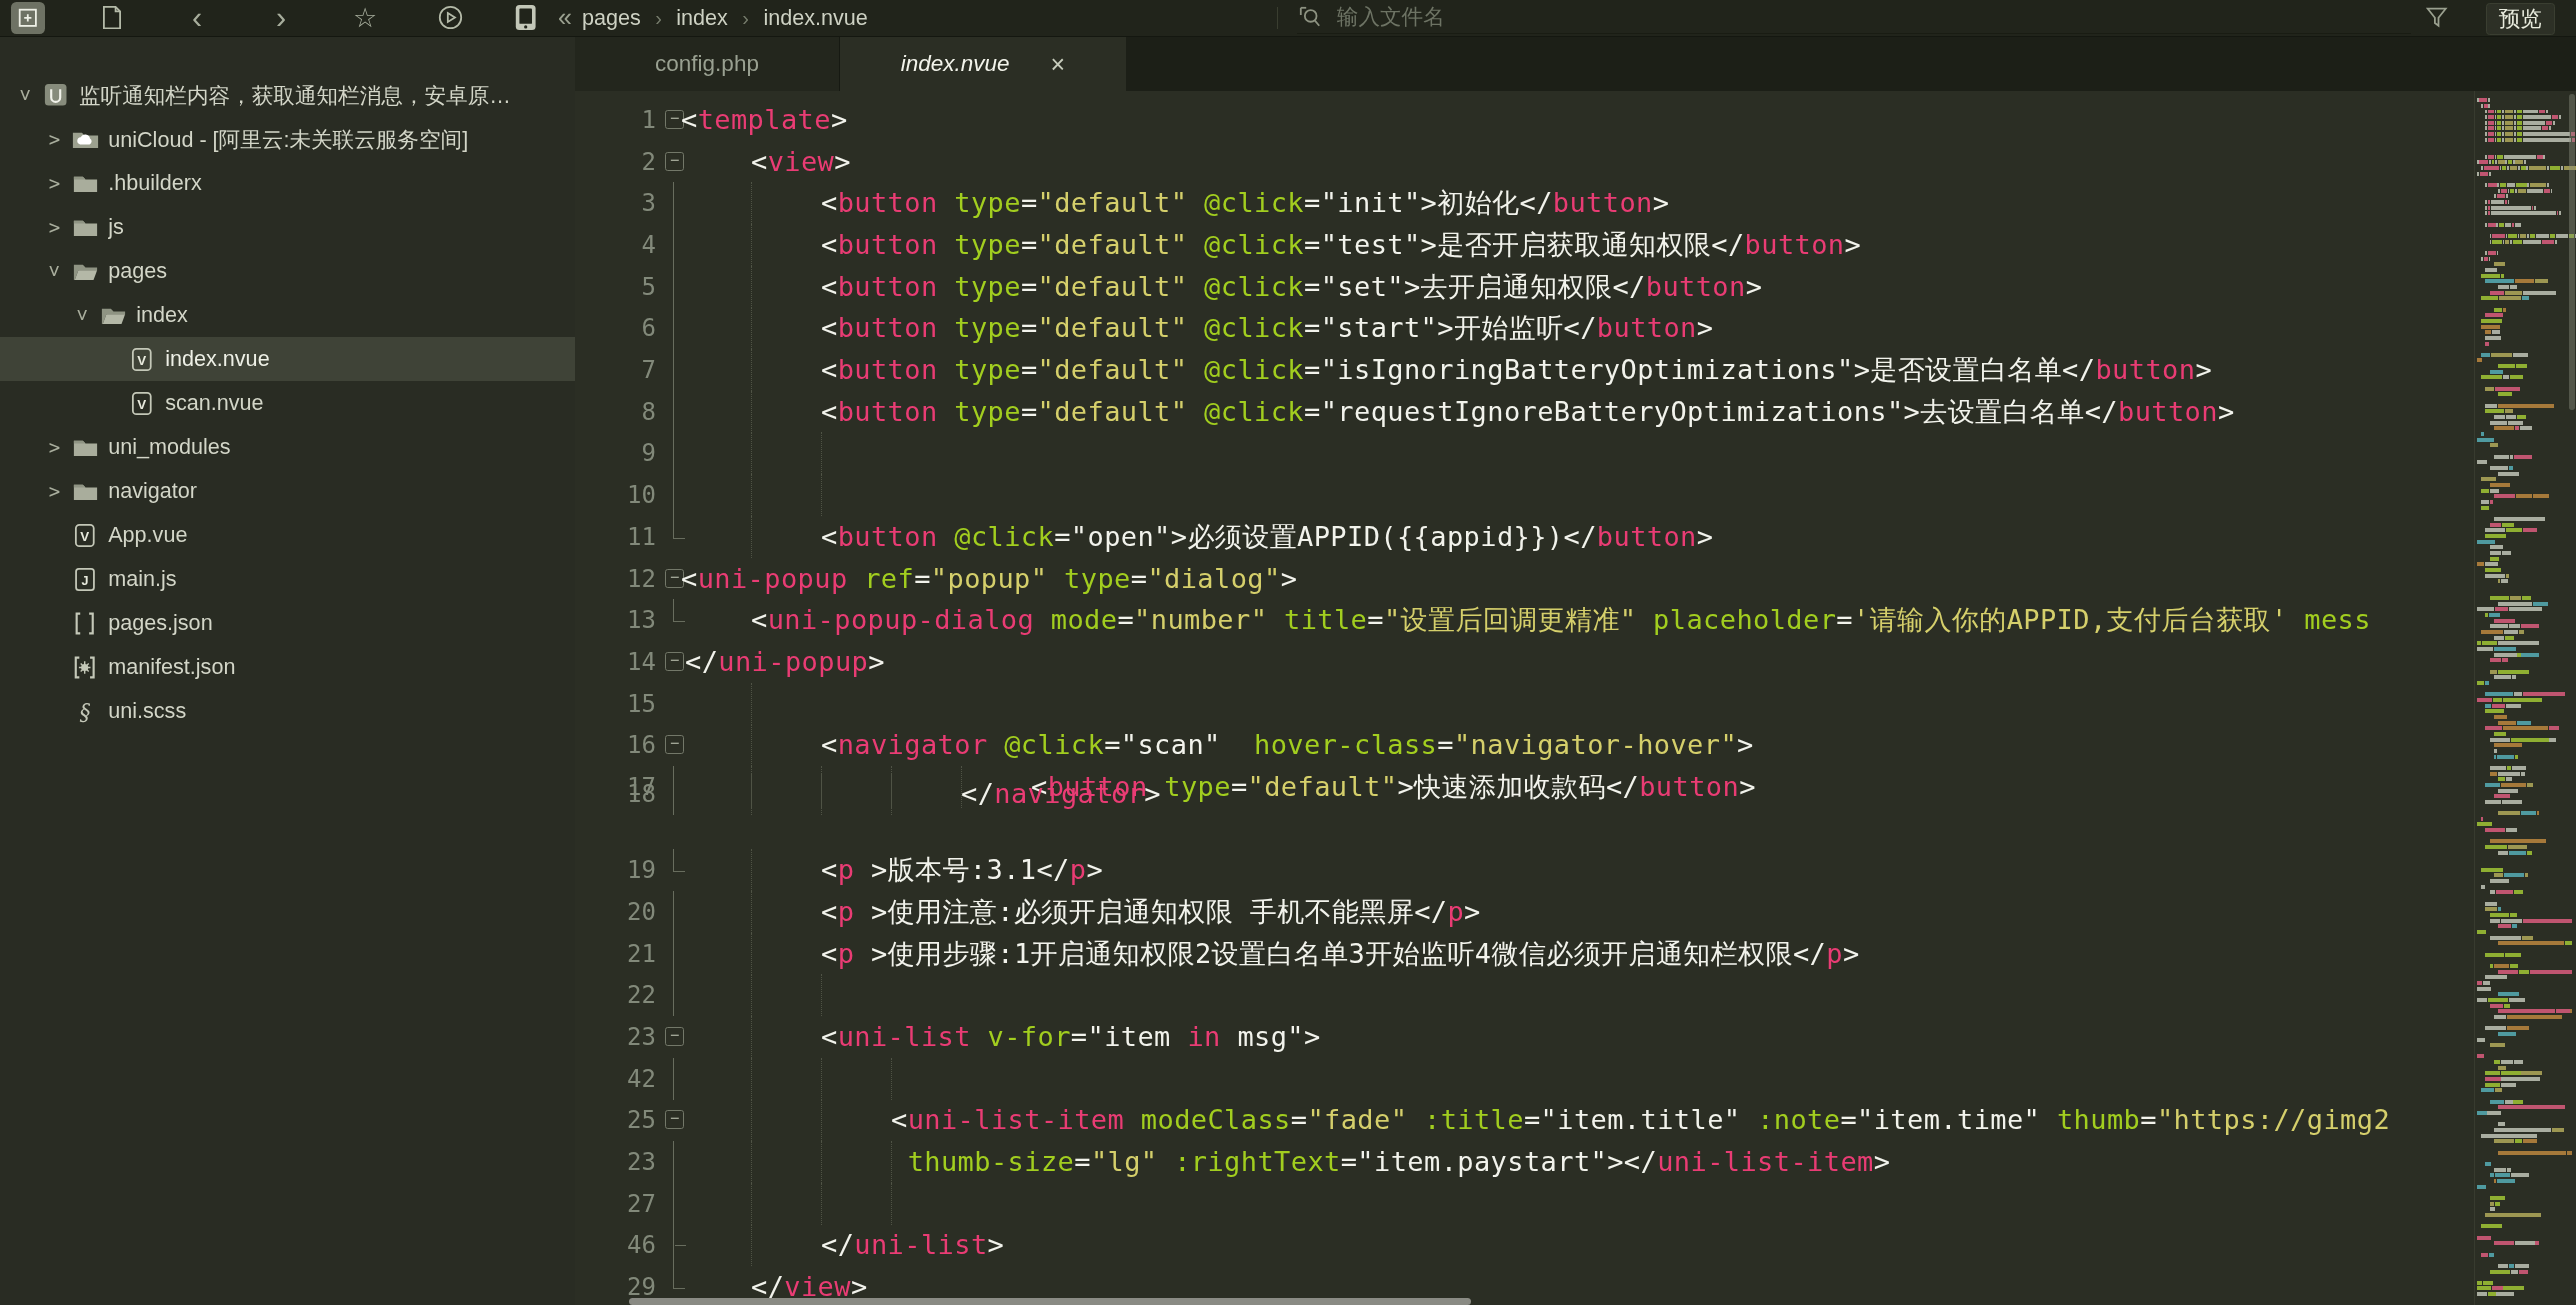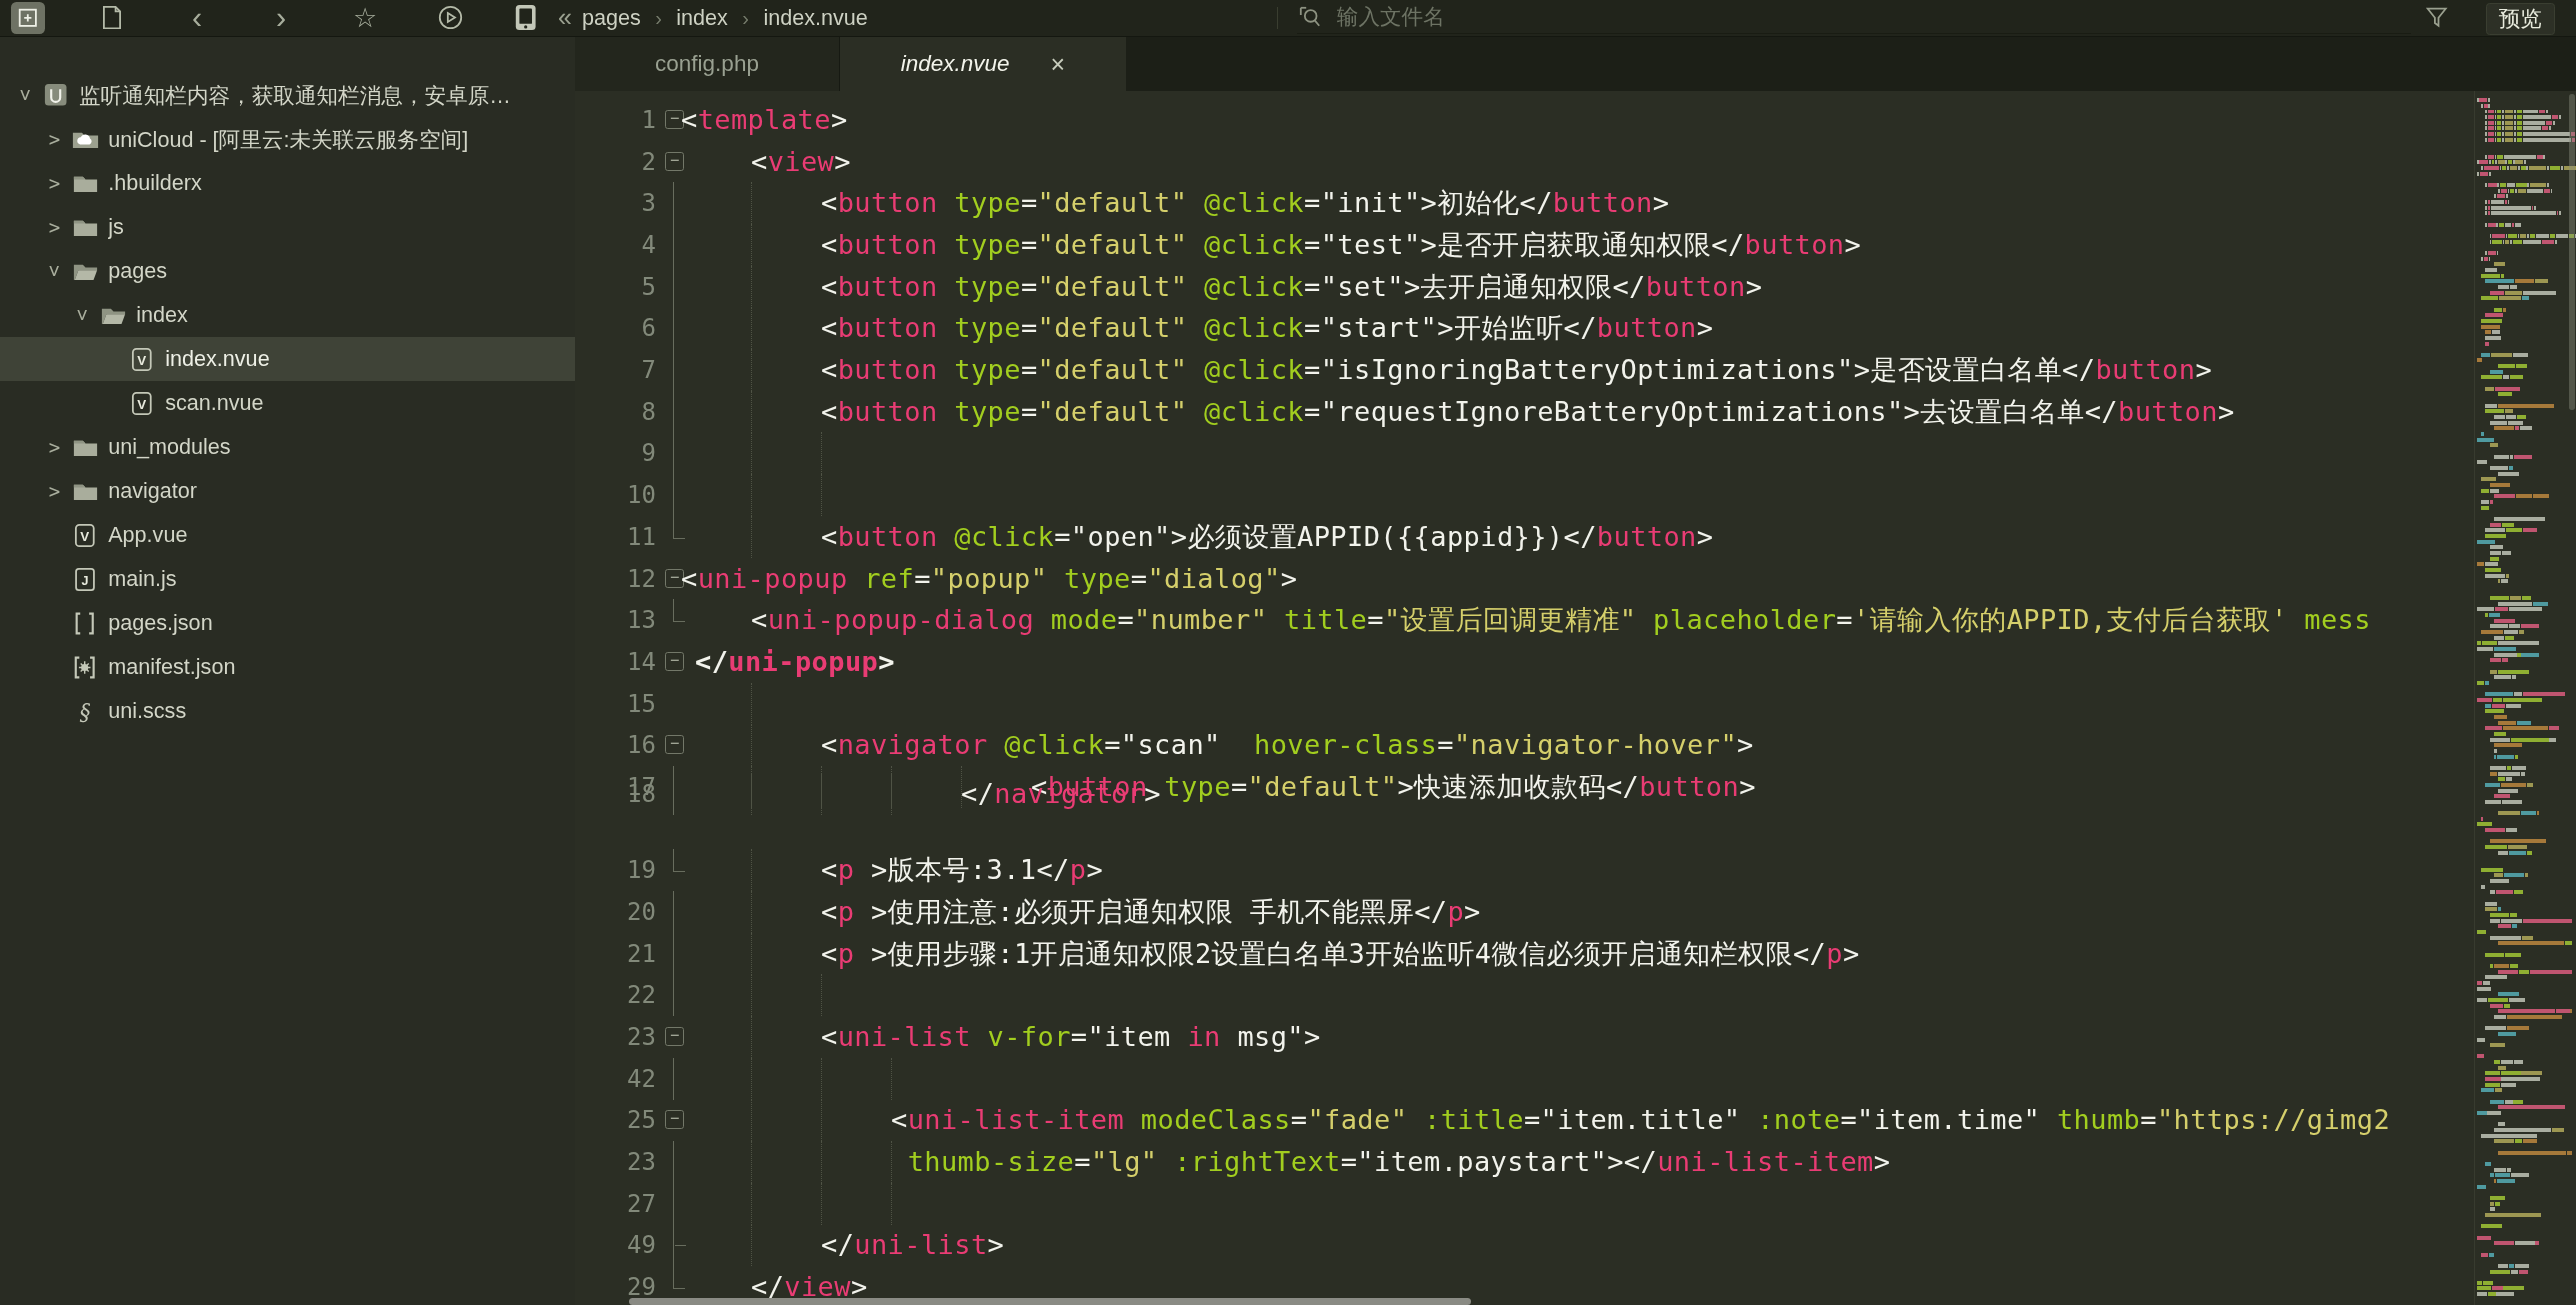--- a/index.html
+++ b/index.html
@@ -381,21 +381,21 @@
       <span class="ct" style="left: 106px;"><span class="w">&lt;</span><span class="p">uni-popup</span><span class="w"> </span><span class="g">ref</span><span class="w">=</span><span class="y">"popup"</span><span class="w"> </span><span class="g">type</span><span class="w">=</span><span class="y">"dialog"</span><span class="w">&gt;</span></span>
     </div>
     <div class="cl" style="top: 508px;">
       <span class="lnum">13</span>
       <span class="gend"></span>
       <span class="ct" style="left: 176px;"><span class="w">&lt;</span><span class="p">uni-popup-dialog</span><span class="w"> </span><span class="g">mode</span><span class="w">=</span><span class="y">"number"</span><span class="w"> </span><span class="g">title</span><span class="w">=</span><span class="y">"设置后回调更精准"</span><span class="w"> </span><span class="g">placeholder</span><span class="w">=</span><span class="y">'请输入你的APPID,支付后台获取'</span><span class="w"> </span><span class="g">mess</span></span>
     </div>
     <div class="cl" style="top: 550px;">
       <span class="lnum">14</span>
       <span class="fold">−</span>
-      <span class="ct" style="left: 120px; font-weight: bold;"><span class="w">&lt;/</span><span class="p">uni-popup</span><span class="w">&gt;</span></span>
+      <span class="ct" style="left: 110px;"><span class="w">&lt;/</span><span class="p">uni-popup</span><span class="w">&gt;</span></span>
     </div>
     <div class="cl" style="top: 592px;">
       <span class="lnum">15</span>
       <span class="guide" style="left: 176px;"></span>
     </div>
     <div class="cl" style="top: 633px;">
       <span class="lnum">16</span>
       <span class="fold">−</span>
       <span class="guide" style="left: 176px;"></span>
       <span class="ct" style="left: 246px;"><span class="w">&lt;</span><span class="p">navigator</span><span class="w"> </span><span class="g">@click</span><span class="w">="scan"  </span><span class="g">hover-class</span><span class="w">=</span><span class="y">"navigator-hover"</span><span class="w">&gt;</span></span>
@@ -470,21 +470,21 @@
       <span class="ct" style="left: 316px;"><span class="w"> </span><span class="g">thumb-size</span><span class="w">=</span><span class="y">"lg"</span><span class="w"> </span><span class="g">:rightText</span><span class="w">="item.paystart"&gt;&lt;/</span><span class="p">uni-list-item</span><span class="w">&gt;</span></span>
     </div>
     <div class="cl" style="top: 1092px;">
       <span class="lnum">27</span>
       <span class="gv"></span>
       <span class="guide" style="left: 176px;"></span>
       <span class="guide" style="left: 246px;"></span>
       <span class="guide" style="left: 316px;"></span>
     </div>
     <div class="cl" style="top: 1133px;">
-      <span class="lnum">49</span>
+      <span class="lnum">46</span>
       <span class="gmidv"></span>
       <span class="gmidt"></span>
       <span class="guide" style="left: 176px;"></span>
       <span class="ct" style="left: 246px;"><span class="w">&lt;/</span><span class="p">uni-list</span><span class="w">&gt;</span></span>
     </div>
     <div class="cl" style="top: 1175px;">
       <span class="lnum">29</span>
       <span class="gend"></span>
       <span class="ct" style="left: 176px;"><span class="w">&lt;/</span><span class="p">view</span><span class="w">&gt;</span></span>
     </div>

